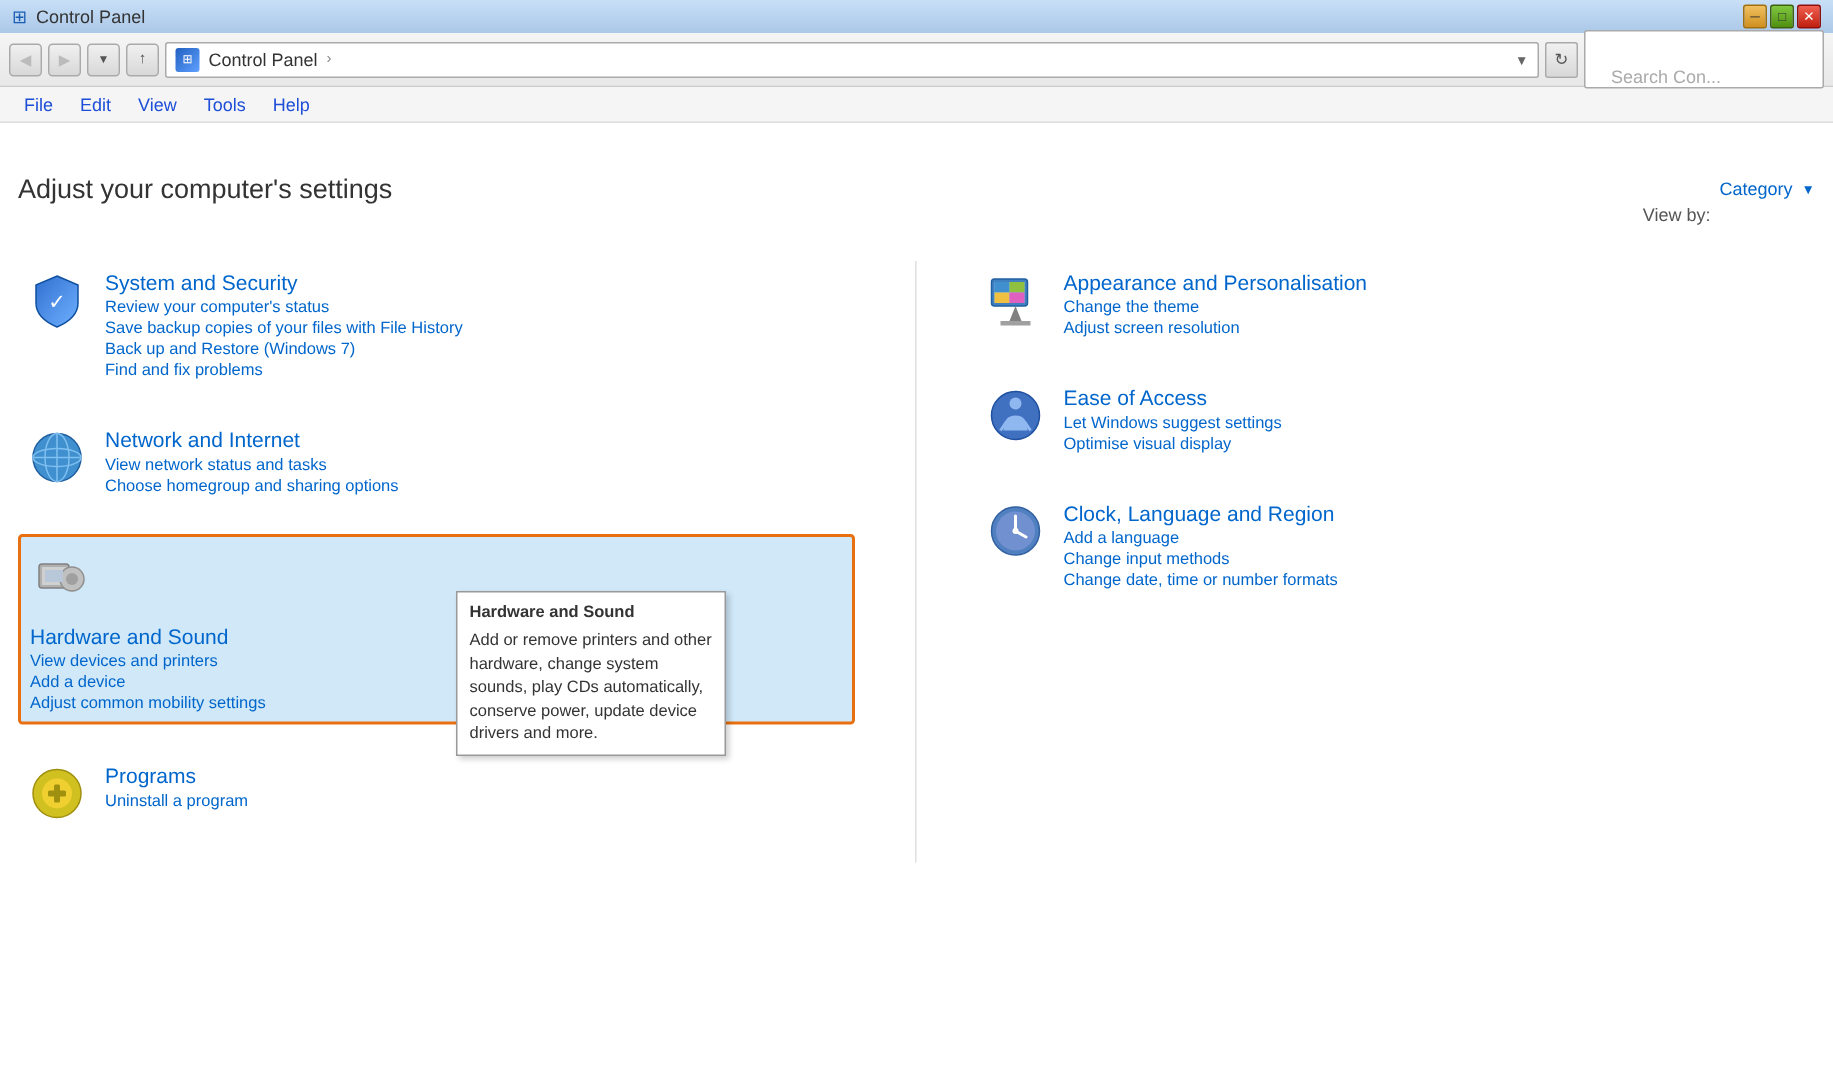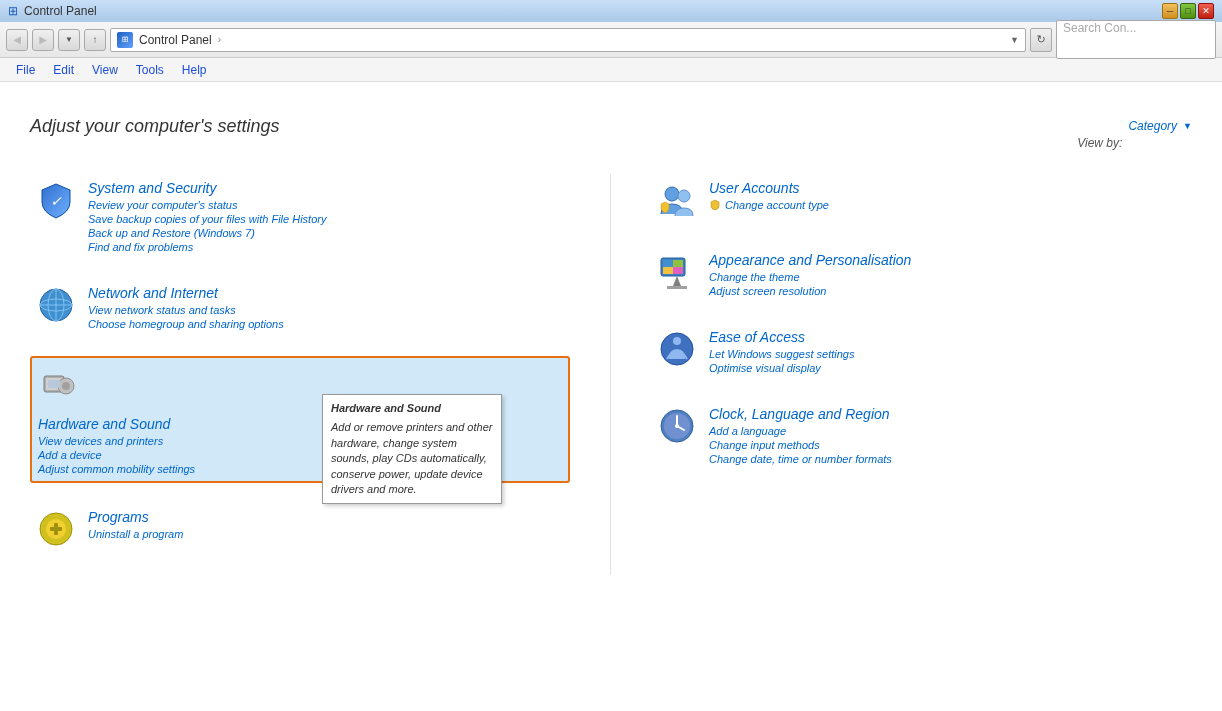--- a/index.html
+++ b/index.html
@@ -60,24 +60,24 @@
       border: 1px solid #aaa;
       border-radius: 2px;
       display: flex; align-items: center; justify-content: center;
       font-size: 11px; color: #555; cursor: pointer;
     }
     .search-bar {
       width: 160px; height: 39px;
       background: #fff;
       border: 1px solid #aaa;
       border-radius: 2px;
-      padding: 0 6px;
+      padding: 0 17px;
       font-size: 12px;
       color: #999;
-      display: flex; align-items: flex-start;
+      display: flex; align-items: flex-end;
     }
 
     
     .menu-bar {
       background: #f5f5f5;
       height: 24px;
       display: flex;
       align-items: center;
       padding: 0 8px;
       gap: 2px;
@@ -94,23 +94,22 @@
     
     .main-content {
       display: flex;
       height: calc(711px - 22px - 36px - 24px);
       background: #fff;
     }
 
     
     .content-area {
       flex: 1;
-      padding: 20px 30px;
+      padding: 20px 12px;
       overflow-y: auto;
-      font-style: italic;
     }
 
     .page-header {
       display: flex;
       justify-content: space-between;
       align-items: center;
       margin-bottom: 24px;
     }
     .page-title { font-size: 18px; font-weight: 300; color: #333; }
     .view-by { display: flex; align-items: center; gap: 6px; font-size: 12px; color: #333; }
@@ -307,41 +306,20 @@
           <div class="category-text">
             <div class="category-title">Programs</div>
             <a class="category-link">Uninstall a program</a>
           </div>
         </div>
 
       </div>
 
       <div class="right-col">
 
-        <div class="category-item">
-          <div class="category-icon">
-            <svg width="40" height="40" viewBox="0 0 40 40">
-              <circle cx="15" cy="14" r="7" fill="#60a0e0" stroke="#3070b0" stroke-width="1"></circle>
-              <path d="M4 34 Q4 24 15 24 Q26 24 26 34" fill="#60a0e0" stroke="#3070b0" stroke-width="1"></path>
-              <circle cx="27" cy="16" r="6" fill="#90c0f0" stroke="#6090d0" stroke-width="1"></circle>
-              <path d="M18 36 Q18 28 27 28 Q36 28 36 36" fill="#90c0f0" stroke="#6090d0" stroke-width="1"></path>
-
-              <path d="M8 22 L12 24 L12 28 Q12 31 8 33 Q4 31 4 28 L4 24 Z" fill="#f0c030" stroke="#c09010" stroke-width="0.5"></path>
-            </svg>
-          </div>
-          <div class="category-text">
-            <div class="category-title">User Accounts</div>
-            <div style="display:flex; align-items:center; gap:4px; margin-top:2px;">
-              <svg width="12" height="12" viewBox="0 0 12 12">
-                <path d="M6 1 L10 3 L10 7 Q10 10 6 11 Q2 10 2 7 L2 3 Z" fill="#f0c030" stroke="#a08010" stroke-width="0.5"></path>
-              </svg>
-              <a class="category-link" style="margin-top:0;">Change account type</a>
-            </div>
-          </div>
-        </div>
 
         <div class="category-item">
           <div class="category-icon">
             <svg width="40" height="40" viewBox="0 0 40 40">
               <rect x="4" y="6" width="24" height="18" rx="2" fill="#4080c0" stroke="#2060a0" stroke-width="1"></rect>
               <rect x="6" y="8" width="20" height="14" fill="#80c0ff"></rect>
               <rect x="6" y="8" width="10" height="7" fill="#4090d0"></rect>
               <rect x="16" y="8" width="10" height="7" fill="#90c040"></rect>
               <rect x="6" y="15" width="10" height="7" fill="#f0c040"></rect>
               <rect x="16" y="15" width="10" height="7" fill="#e060c0"></rect>

